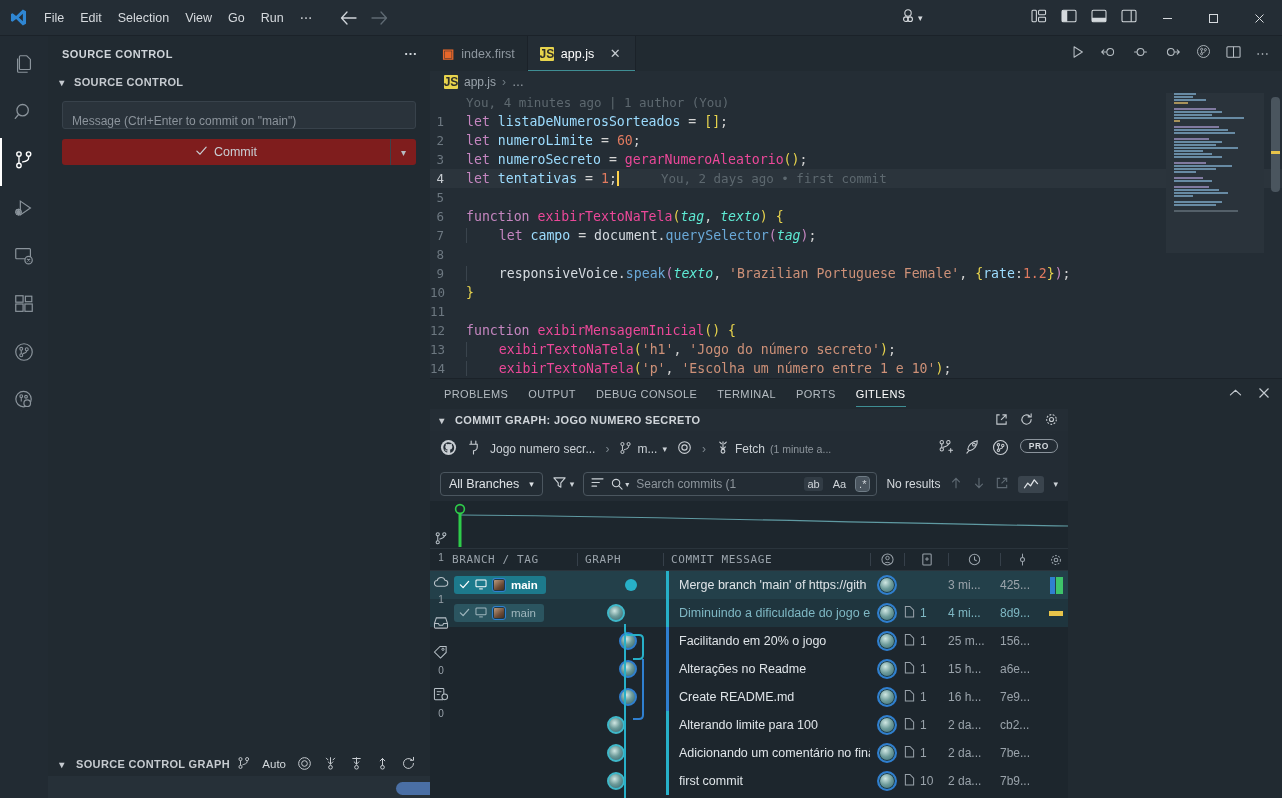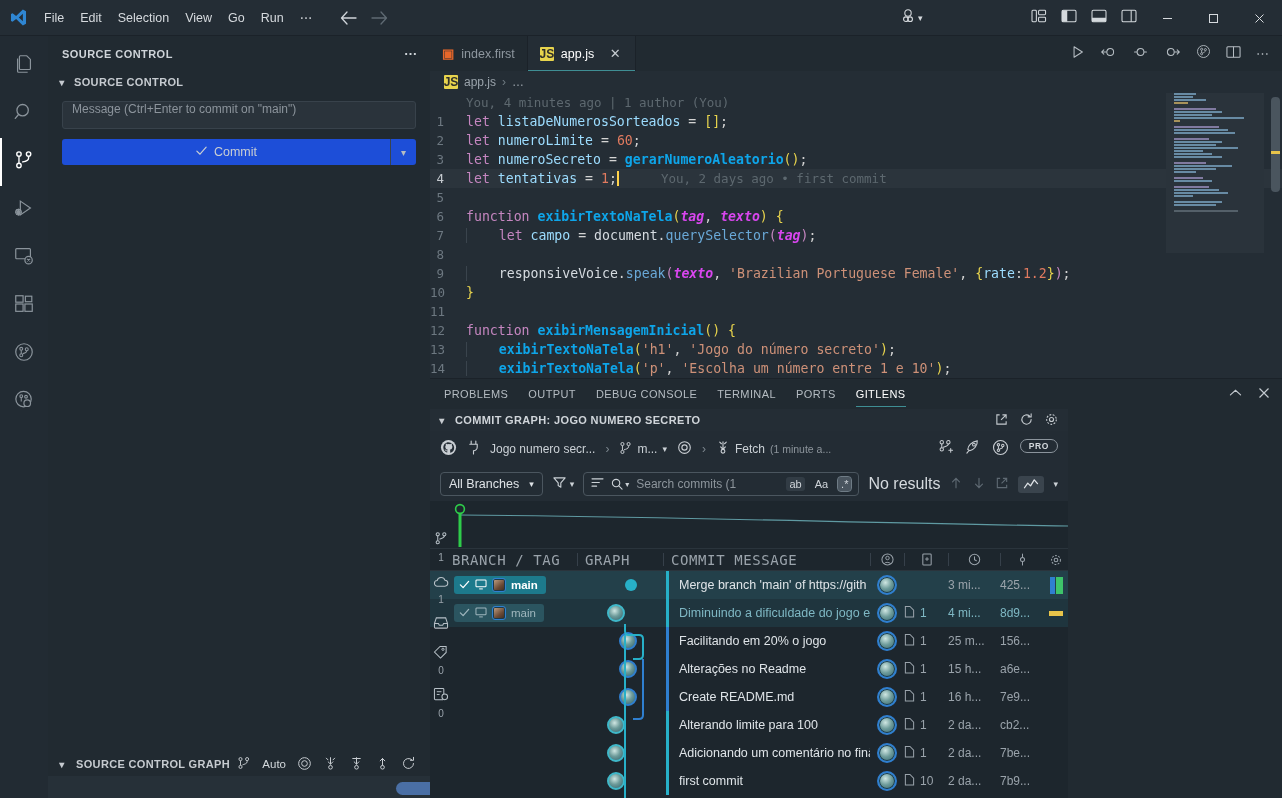--- a/index.html
+++ b/index.html
@@ -70,25 +70,25 @@
     font-size:11px; letter-spacing:.45px; color:#cfd4d9; font-weight:600;
   }
   .sb-header .dots{ margin-left:auto; color:#cfd4d9; letter-spacing:1px; font-size:13px;}
   .sb-section-title{
     height:22px; display:flex; align-items:center; gap:4px;
     font-size:11px; font-weight:700; letter-spacing:.35px; color:#c6cbd0; padding-left:6px;
   }
   .chev{ display:inline-block; width:16px; text-align:center; font-size:10px; color:#c6cbd0;}
   .commit-msg-input{
     margin:8px 14px 0 14px; height:28px; background:#2a333b; border:1px solid #38424b;
-    border-radius:3px; display:flex; align-items:flex-start; padding:0 9px;
+    border-radius:3px; display:flex; align-items:flex-end; padding:0 9px;
     font-size:12px; color:#8c949c;
   }
   .commit-row{
-    margin:10px 14px 0 14px; height:26px; display:flex; background:#1d4ed8; border-radius:3px;
+    margin:10px 14px 0 14px; height:26px; display:flex; background:#7f1d1d; border-radius:3px;
     align-items:center; color:#c9ced3;
   }
   .commit-btn{
     flex:1; display:flex; align-items:center; justify-content:center; gap:6px; font-size:12.5px;
     height:100%;
   }
   .commit-split{ width:26px; display:flex; align-items:center; justify-content:center;
     border-left:1px solid #3a444d; height:100%; font-size:10px; color:#b6bcc2;}
   .scg-footer{
     position:absolute; left:0; bottom:22px; width:382px; height:24px;
@@ -148,28 +148,28 @@
   }
   .blame{
     font-family:"DejaVu Sans Mono", monospace; font-size:12.5px; color:#5d686f;
     padding-left:42px;
   }
   .codeline.current{ background:#2b343c; }
   .codeline.current .lineno{ color:#c6cbd0; }
   .indent-guide{ border-left:1px solid #3a444d; }
   .tk-kw{ color:#c586c0; }       
   .tk-var{ color:#9cdcfe; }
-  .tk-fn{ color:#0ea5e9;font-weight:bold; }
+  .tk-fn{ color:#ec4899; }
   .tk-num2{ color:#e07a5f; }
   .tk-str{ color:#ce9178; }
   .tk-op{ color:#d4d4d4; }
   .tk-brkt-y{ color:#e8d44d; }
   .tk-brkt-p{ color:#c586c0; }
   .tk-prop{ color:#9cdcfe; }
-  .tk-param{ color:#d946ef; font-style:italic;font-weight:bold; }
+  .tk-param{ color:#5eead4; font-style:italic; }
   .tk-meth{ color:#6aa9d8; }
   .tk-plain{ color:#d6dbe0; }
   .cursor{ display:inline-block; width:2px; height:15px; background:#ffd24a; vertical-align:-3px;}
   .minimap{
     position:absolute; right:18px; top:0; width:98px; height:285px;
     background:#242d35; overflow:hidden;
   }
   .mm-line{ height:2px; margin-bottom:1px; }
   .mm-slider{ position:absolute; right:0; top:0; width:98px; height:160px; background:#ffffff08;}
   .editor-scroll{
@@ -217,27 +217,27 @@
   .select-box{
     height:24px; border:1px solid #4b565f; border-radius:4px; display:flex; align-items:center;
     gap:10px; padding:0 8px; font-size:12.5px; color:#dfe3e7;
   }
   .search-commits{
     height:24px; flex:1; border:1px solid #4b565f; border-radius:4px; display:flex; align-items:center;
     gap:7px; padding:0 7px; font-size:12px; color:#8d959c; min-width:0; overflow:hidden;
   }
   .tog{ background:#323c45; border-radius:3px; padding:1px 3px; color:#cfd4d9; font-size:11px;}
   .tog.on{ background:#4a555f; outline:1px solid #6f7c86;}
-  .gl-noresults{ color:#d5dade; font-size:16px; white-space:nowrap;}
+  .gl-noresults{ color:#d5dade; font-size:12px; white-space:nowrap;}
   .gl-chart-btn{ background:#3a444d; border-radius:3px; padding:2px 5px; display:flex; align-items:center;}
 
   .minigraph{ height:48px; background:#1d262d; position:relative; border-bottom:1px solid #2a343c;}
   .cols{
     height:22px; display:flex; align-items:center; background:#1d262d;
-    font-size:14px; letter-spacing:.6px; color:#9aa3ab;
+    font-size:11px; letter-spacing:.6px; color:#9aa3ab;
     font-family:"DejaVu Sans Mono", monospace;
     border-bottom:1px solid #2a343c;
   }
   .col-sep{ border-left:1px solid #36404a; height:13px; }
   .rows{ position:relative; }
   .grow{ height:28px; display:flex; align-items:center; position:relative; font-size:12.5px; }
   .grow.sel{ background:#23404a; }
   .grow.sel2{ background:#1f353e; }
   .gr-branchcol{ width:147px; flex:none; display:flex; align-items:center; padding-left:24px;}
   .branch-pill{

